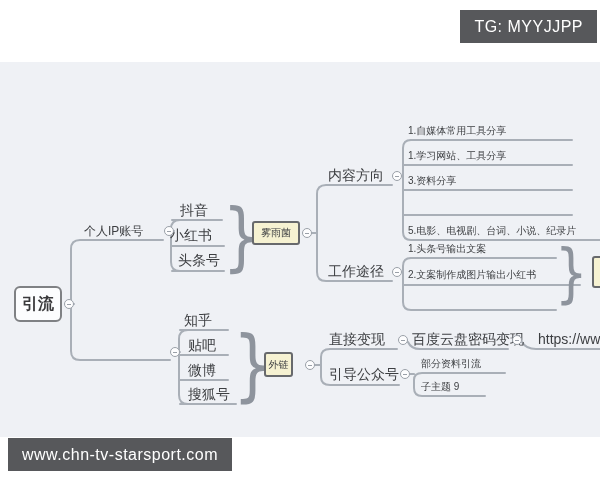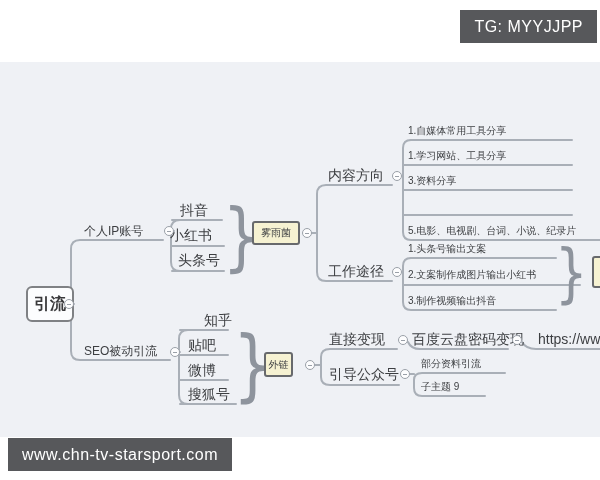--- a/index.html
+++ b/index.html
@@ -9,21 +9,21 @@
          display:flex;align-items:center;padding:0 14px;height:33px;}
   #map{position:absolute;left:0;top:62px;width:600px;height:375px;background:#eff1f5;overflow:hidden;}
   #wires{position:absolute;left:0;top:0;width:600px;height:375px;pointer-events:none;}
   .t{position:absolute;white-space:nowrap;color:#3c3e41;font-size:14px;line-height:17px;}
   .t13{font-size:10px;line-height:16px;}
   .t15{font-size:12px;line-height:18px;}
   .box{position:absolute;border:2px solid #67696c;background:#f6f2d2;border-radius:3px;
        display:flex;align-items:center;justify-content:center;color:#3c3e41;box-sizing:border-box;}
   .rootbox{position:absolute;border:2px solid #7f8184;background:#fcfdfe;border-radius:6px;
        display:flex;align-items:center;justify-content:center;color:#39393b;font-size:16px;
-       font-weight:bold;box-sizing:border-box;margin-left:12px;}
+       font-weight:bold;box-sizing:border-box;}
   .collapse{position:absolute;width:10px;height:10px;border-radius:50%;border:1px solid #9aa0a8;
        background:#fdfdfe;box-sizing:border-box;}
   .collapse::after{content:"";position:absolute;left:2px;right:2px;top:3.5px;height:1px;background:#9aa0a8;}
   .brace{position:absolute;color:#8e949d;font-family:"DejaVu Sans",sans-serif;
        transform:scaleX(.8);transform-origin:center;display:flex;align-items:center;}
 </style>
 </head>
 <body>
 
 <div id="stage">
@@ -89,27 +89,25 @@
     <div class="collapse" style="left:392px;top:109px;"></div>
     <div class="t t13" style="left:408px;top:61px;">1.自媒体常用工具分享</div>
     <div class="t t13" style="left:408px;top:86px;">1.学习网站、工具分享</div>
     <div class="t t13" style="left:408px;top:111px;">3.资料分享</div>
     <div class="t t13" style="left:408px;top:161px;">5.电影、电视剧、台词、小说、纪录片</div>
 
     <div class="t" style="left:328px;top:201px;">工作途径</div>
     <div class="collapse" style="left:392px;top:205px;"></div>
     <div class="t t13" style="left:408px;top:179px;">1.头条号输出文案</div>
     <div class="t t13" style="left:408px;top:205px;">2.文案制作成图片输出小红书</div>
-    <div class="t t13" style="left:408px;top:231px;">3.制作视频输出抖音</div>
     <div class="brace" style="left:551px;top:176px;height:70px;font-size:64px;">}</div>
     <div class="box" style="left:592px;top:194px;width:16px;height:32px;"></div>
 
-    <div class="t t15" style="left:84px;top:280px;">SEO被动引流</div>
     <div class="collapse" style="left:170px;top:285px;"></div>
-    <div class="t" style="left:204px;top:250px;">知乎</div>
+    <div class="t" style="left:184px;top:250px;">知乎</div>
     <div class="t" style="left:188px;top:275px;">贴吧</div>
     <div class="t" style="left:188px;top:300px;">微博</div>
     <div class="t" style="left:188px;top:324px;">搜狐号</div>
     <div class="brace" style="left:228px;top:262px;height:82px;font-size:78px;">}</div>
 
     <div class="box t13" style="left:264px;top:290px;width:29px;height:25px;">外链</div>
     <div class="collapse" style="left:305px;top:298px;"></div>
 
     <div class="t" style="left:329px;top:269px;">直接变现</div>
     <div class="collapse" style="left:398px;top:273px;"></div>

